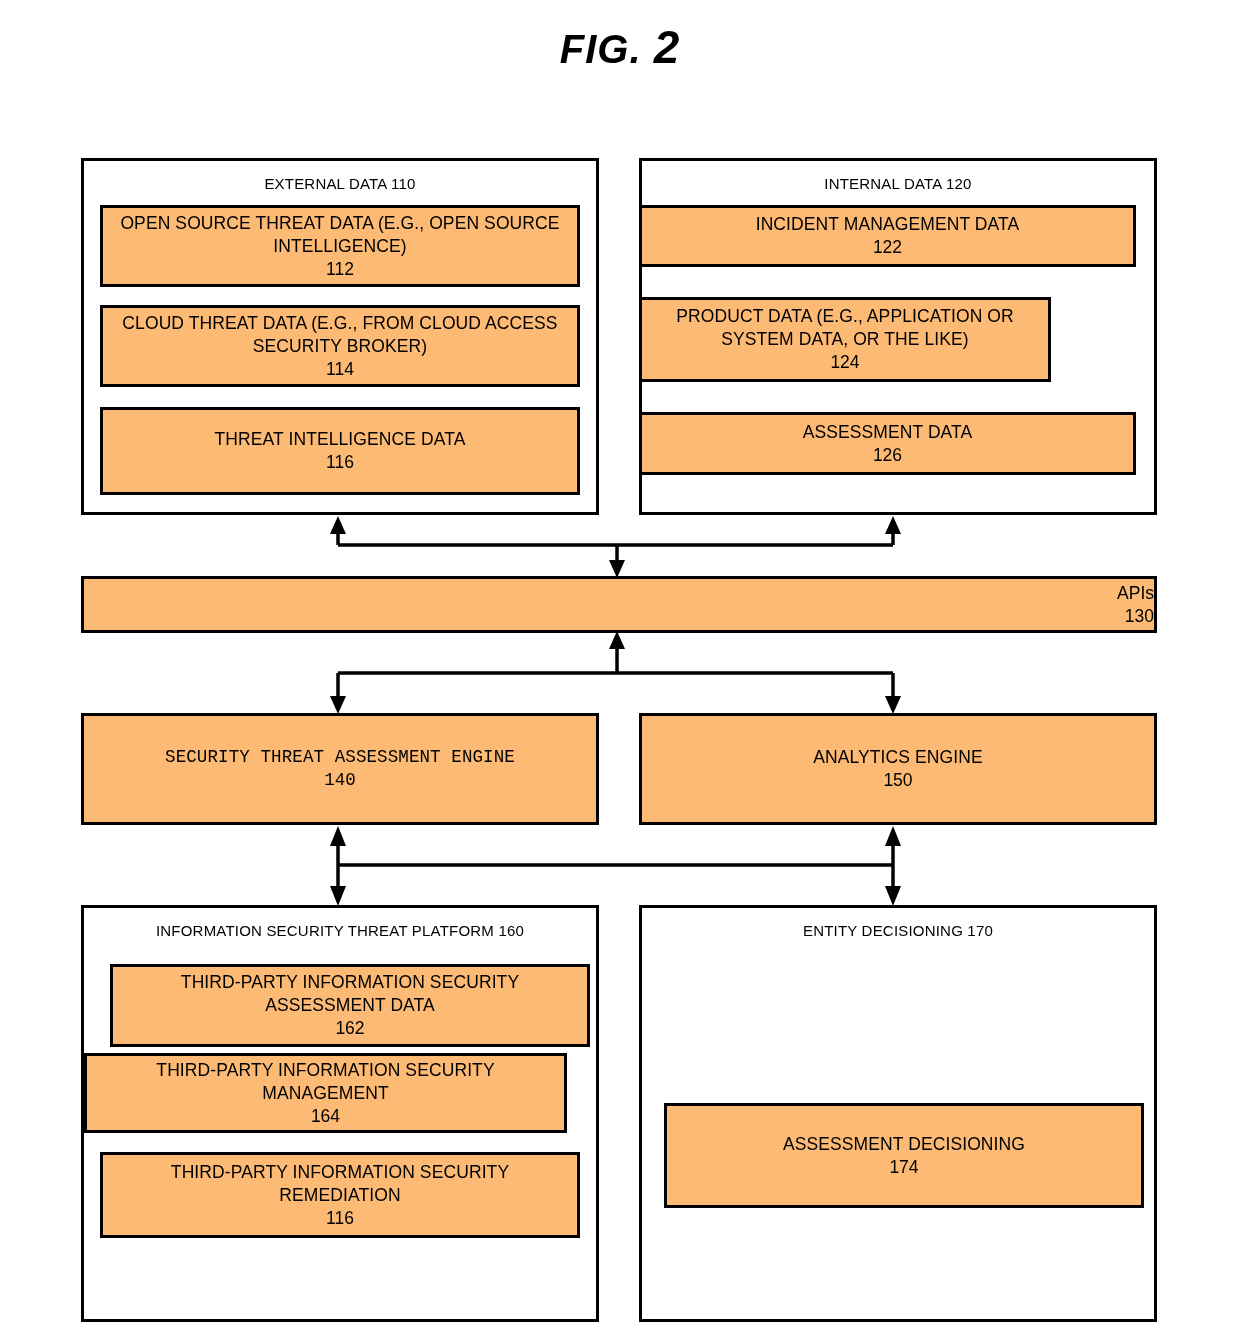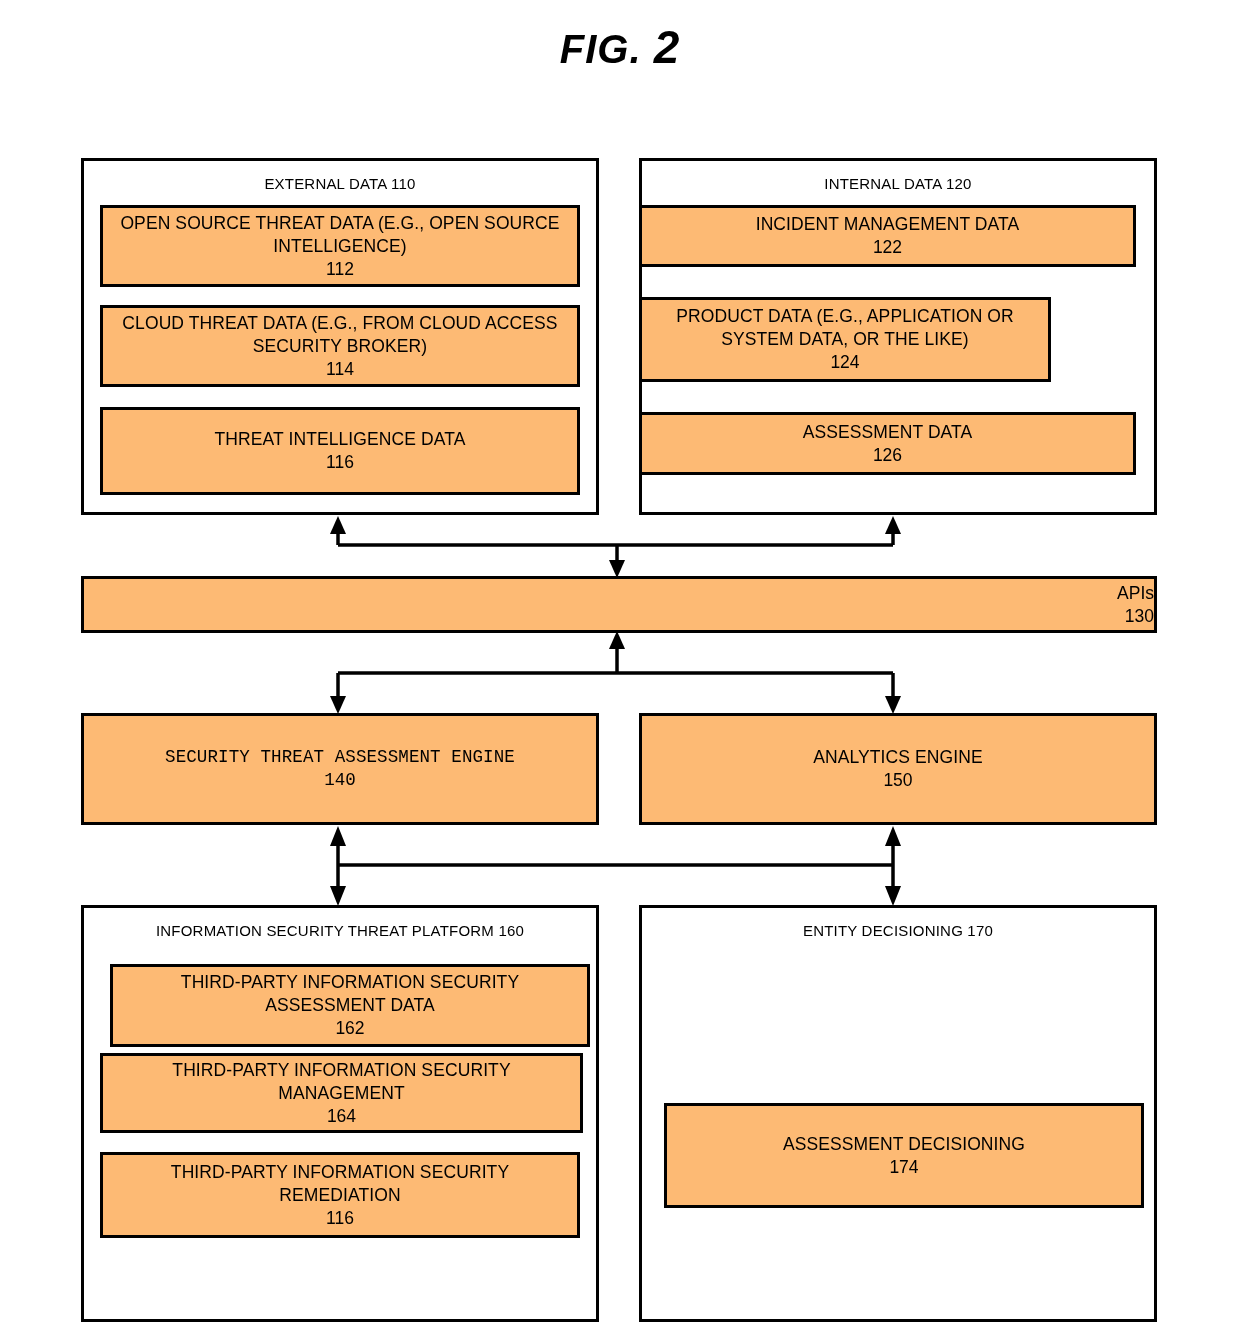--- a/index.html
+++ b/index.html
@@ -138,21 +138,21 @@
     <div class="cell-num">150</div>
   </div>
 
   <div class="box" style="left:81px; top:905px; width:518px; height:417px;">
     <div class="group-title" style="top:12px;">INFORMATION SECURITY THREAT PLATFORM 160</div>
   </div>
   <div class="inner-box" style="left:110px; top:951px; width:480px; height:83px;margin-top:13px;">
     <div class="cell-text">THIRD-PARTY INFORMATION SECURITY ASSESSMENT DATA</div>
     <div class="cell-num">162</div>
   </div>
-  <div class="inner-box" style="left:100px; top:1053px; width:483px; height:80px;">
+  <div class="inner-box" style="left:84px; top:1053px; width:483px; height:80px;">
     <div class="cell-text">THIRD-PARTY INFORMATION SECURITY MANAGEMENT</div>
     <div class="cell-num">164</div>
   </div>
   <div class="inner-box" style="left:100px; top:1152px; width:480px; height:86px;">
     <div class="cell-text">THIRD-PARTY INFORMATION SECURITY REMEDIATION</div>
     <div class="cell-num">116</div>
   </div>
 
   <div class="box" style="left:639px; top:905px; width:518px; height:417px;">
     <div class="group-title" style="top:12px;">ENTITY DECISIONING 170</div>

